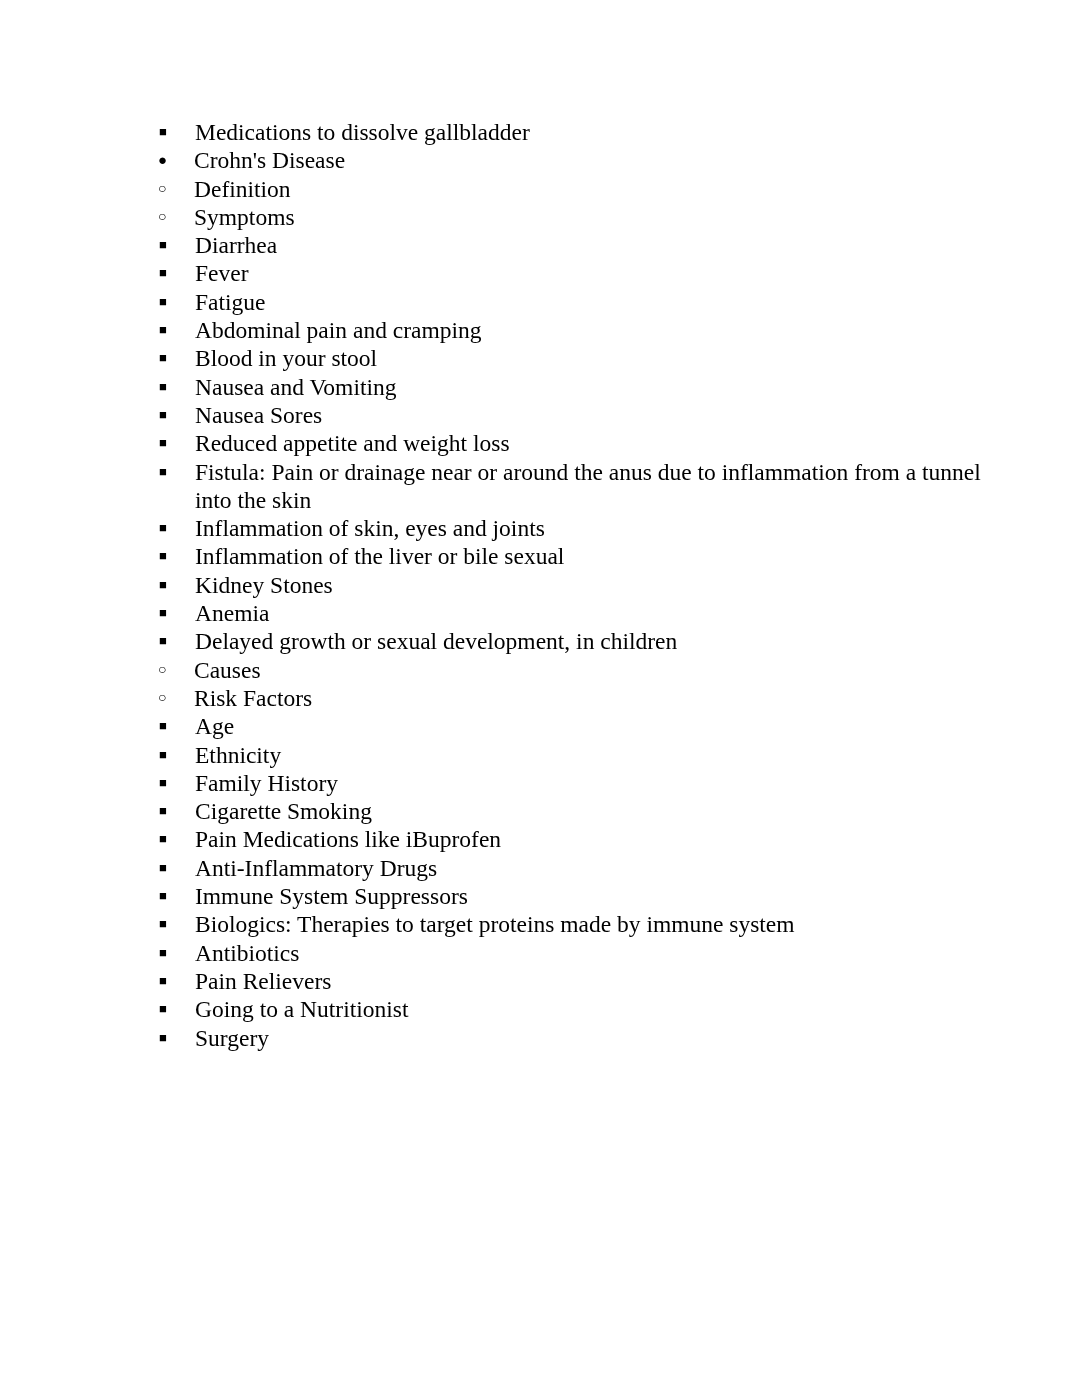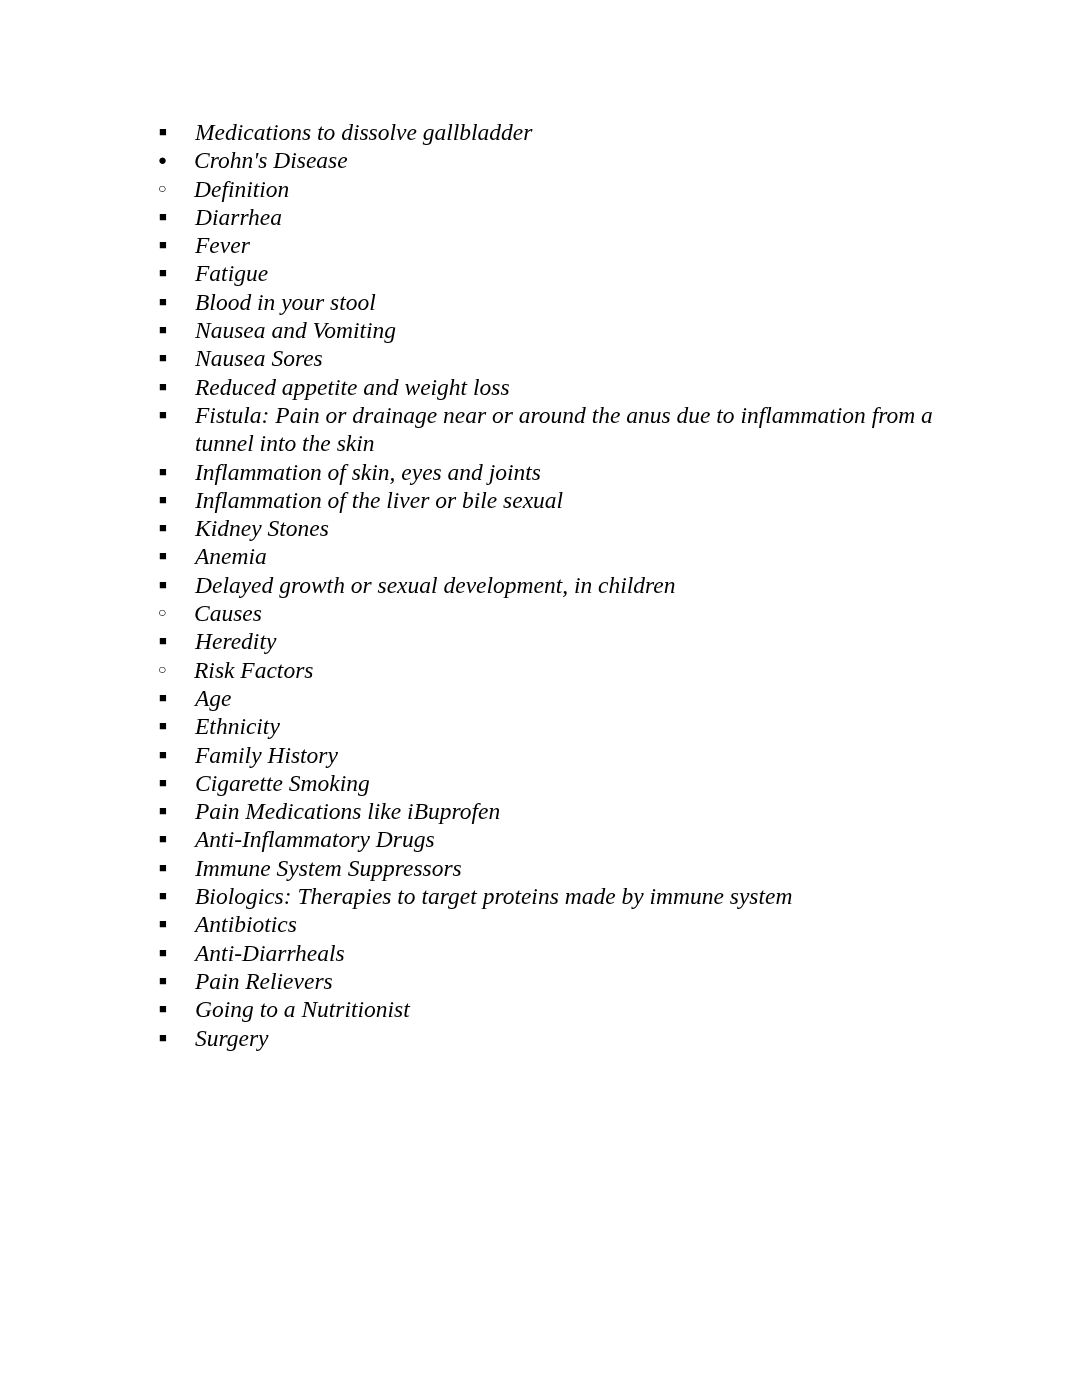--- a/index.html
+++ b/index.html
@@ -68,21 +68,20 @@
     left: 0;
     font-size: 13px;
     line-height: 28.3px;
   }
   .txt {
     display: block;
     position: static;
   }
   .lvl1 > .txt, .lvl2 > .txt, .lvl3 > .txt {
     position: relative;
-    font-style: italic;
   }
   .lvl1 > .txt::before, .lvl2 > .txt::before, .lvl3 > .txt::before {
     left: -36px;
   }
   .wrap {
     max-width: 815px;
   }
 </style>
 </head>
 <body>
@@ -91,28 +90,34 @@
   <ul id="outline-list">
       <li class="lvl3">
         <span class="txt wrap">Medications to dissolve gallbladder</span>
       </li>
       <li class="lvl1">
         <span class="txt wrap">Crohn's Disease</span>
       </li>
       <li class="lvl2">
         <span class="txt wrap">Definition</span>
       </li>
+      <li class="lvl2">
+        <span class="txt wrap">Symptoms</span>
+      </li>
       <li class="lvl3">
         <span class="txt wrap">Diarrhea</span>
       </li>
       <li class="lvl3">
         <span class="txt wrap">Fever</span>
       </li>
       <li class="lvl3">
         <span class="txt wrap">Fatigue</span>
+      </li>
+      <li class="lvl3">
+        <span class="txt wrap">Abdominal pain and cramping</span>
       </li>
       <li class="lvl3">
         <span class="txt wrap">Blood in your stool</span>
       </li>
       <li class="lvl3">
         <span class="txt wrap">Nausea and Vomiting</span>
       </li>
       <li class="lvl3">
         <span class="txt wrap">Nausea Sores</span>
       </li>
@@ -133,23 +138,20 @@
       </li>
       <li class="lvl3">
         <span class="txt wrap">Anemia</span>
       </li>
       <li class="lvl3">
         <span class="txt wrap">Delayed growth or sexual development, in children</span>
       </li>
       <li class="lvl2">
         <span class="txt wrap">Causes</span>
       </li>
-      <li class="lvl3">
-        <span class="txt wrap">Heredity</span>
-      </li>
       <li class="lvl2">
         <span class="txt wrap">Risk Factors</span>
       </li>
       <li class="lvl3">
         <span class="txt wrap">Age</span>
       </li>
       <li class="lvl3">
         <span class="txt wrap">Ethnicity</span>
       </li>
       <li class="lvl3">
@@ -167,23 +169,20 @@
       <li class="lvl3">
         <span class="txt wrap">Immune System Suppressors</span>
       </li>
       <li class="lvl3">
         <span class="txt wrap">Biologics: Therapies to target proteins made by immune system</span>
       </li>
       <li class="lvl3">
         <span class="txt wrap">Antibiotics</span>
       </li>
       <li class="lvl3">
-        <span class="txt wrap">Anti-Diarrheals</span>
-      </li>
-      <li class="lvl3">
         <span class="txt wrap">Pain Relievers</span>
       </li>
       <li class="lvl3">
         <span class="txt wrap">Going to a Nutritionist</span>
       </li>
       <li class="lvl3">
         <span class="txt wrap">Surgery</span>
       </li>
     </ul>
 </div>

